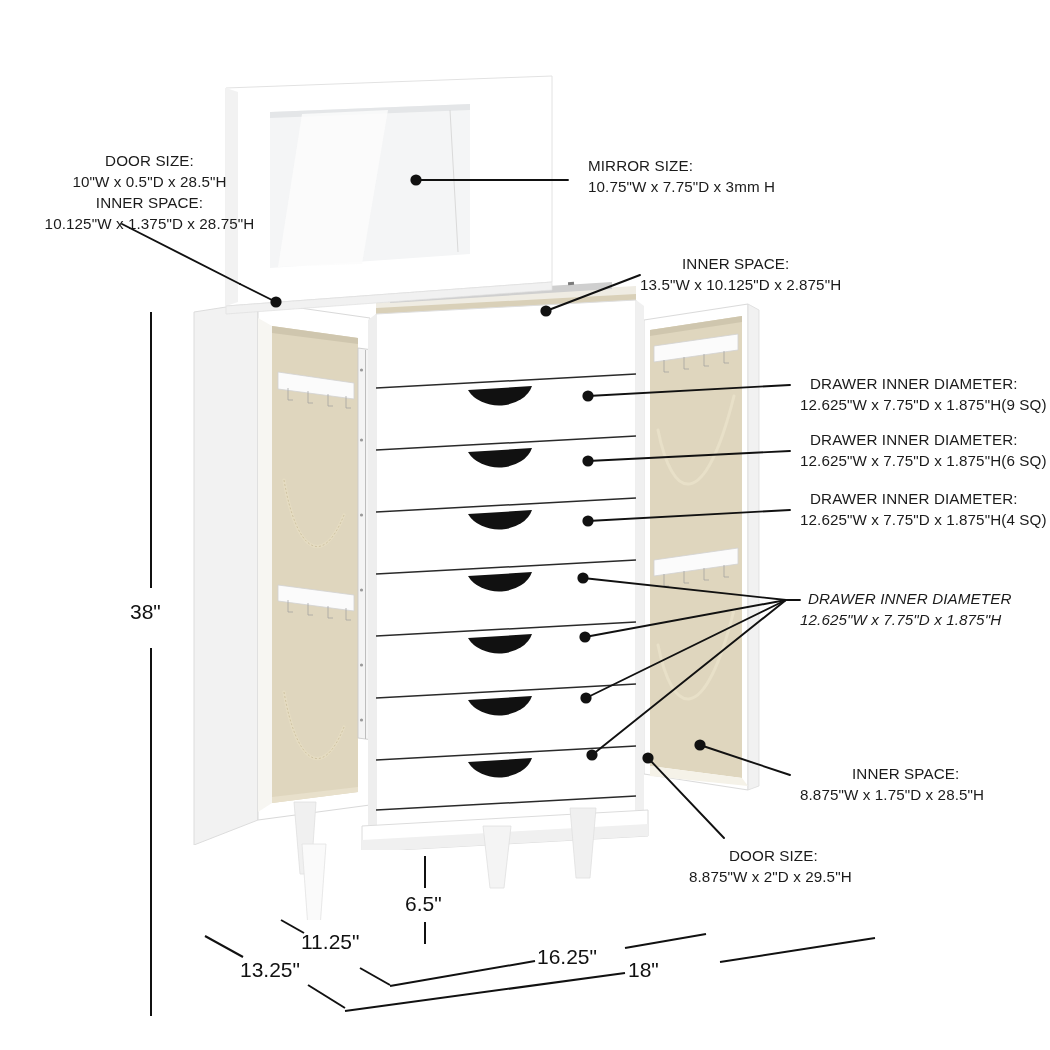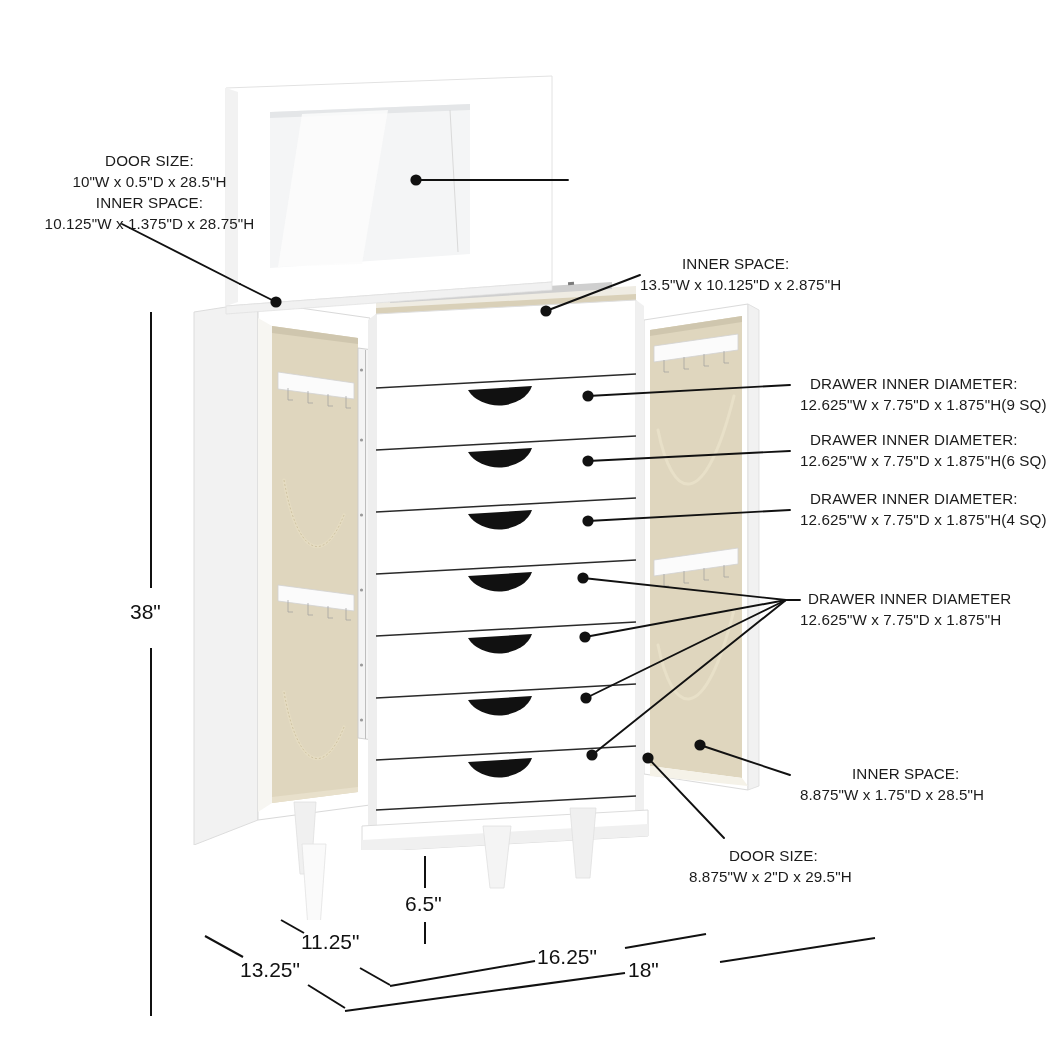--- a/index.html
+++ b/index.html
@@ -280,20 +280,24 @@
   <div class="anno c" style="left:12px;top:150px;width:275px;">
     <span class="l1">DOOR SIZE:</span>
     <span class="l1">10"W x 0.5"D x 28.5"H</span>
   </div>
 
   <div class="anno c" style="left:2px;top:192px;width:295px;">
     <span class="l1">INNER SPACE:</span>
     <span class="l1">10.125"W x 1.375"D x 28.75"H</span>
   </div>
 
+  <div class="anno" style="left:588px;top:155px;">
+    <span class="l1">MIRROR SIZE:</span>
+    <span class="l1">10.75"W x 7.75"D x 3mm H</span>
+  </div>
 
   <div class="anno" style="left:640px;top:253px;">
     <span class="l1" style="margin-left:42px">INNER SPACE:</span>
     <span class="l1">13.5"W x 10.125"D x 2.875"H</span>
   </div>
 
   <div class="anno" style="left:800px;top:373px;">
     <span class="l1" style="margin-left:10px">DRAWER INNER DIAMETER:</span>
     <span class="l1">12.625"W x 7.75"D x 1.875"H(9 SQ)</span>
   </div>
@@ -301,21 +305,21 @@
   <div class="anno" style="left:800px;top:429px;">
     <span class="l1" style="margin-left:10px">DRAWER INNER DIAMETER:</span>
     <span class="l1">12.625"W x 7.75"D x 1.875"H(6 SQ)</span>
   </div>
 
   <div class="anno" style="left:800px;top:488px;">
     <span class="l1" style="margin-left:10px">DRAWER INNER DIAMETER:</span>
     <span class="l1">12.625"W x 7.75"D x 1.875"H(4 SQ)</span>
   </div>
 
-  <div class="anno" style="left:800px;top:588px;">
+  <div class="anno" style="left:800px;top:588px;font-style:italic;">
     <span class="l1" style="margin-left:8px">DRAWER INNER DIAMETER</span>
     <span class="l1">12.625"W x 7.75"D x 1.875"H</span>
   </div>
 
   <div class="anno" style="left:800px;top:763px;">
     <span class="l1" style="margin-left:52px">INNER SPACE:</span>
     <span class="l1">8.875"W x 1.75"D x 28.5"H</span>
   </div>
 
   <div class="anno" style="left:689px;top:845px;">

